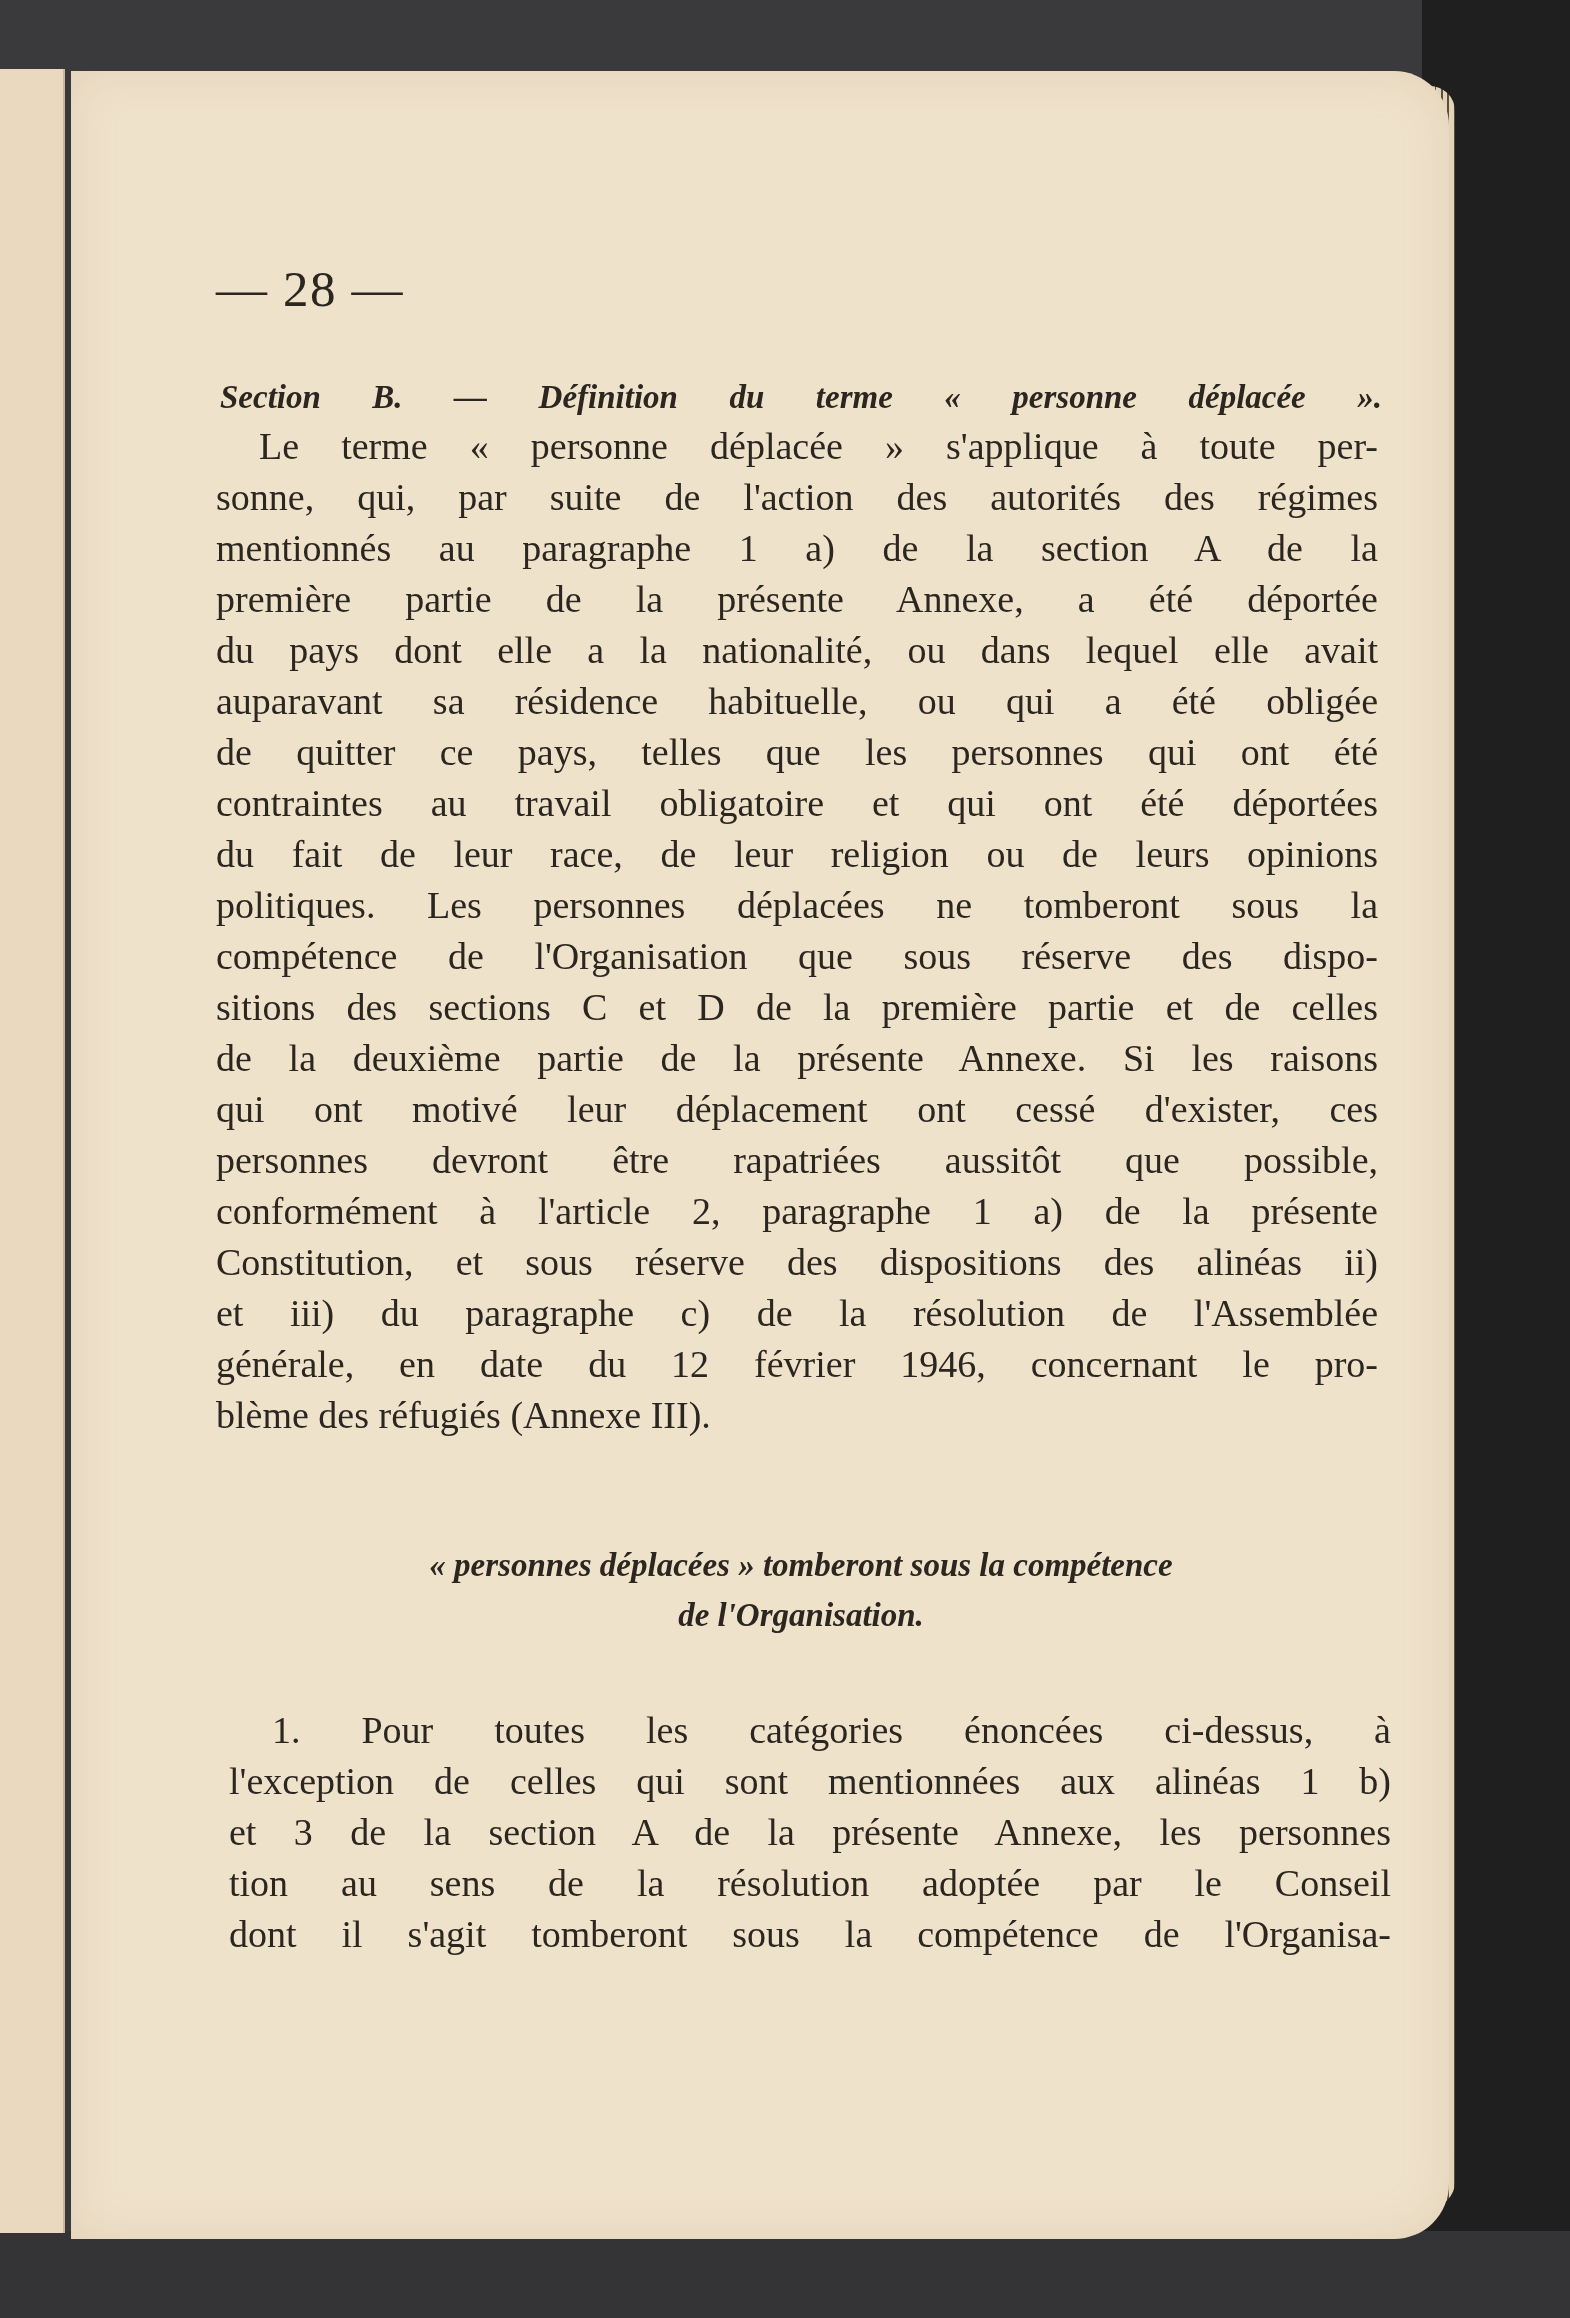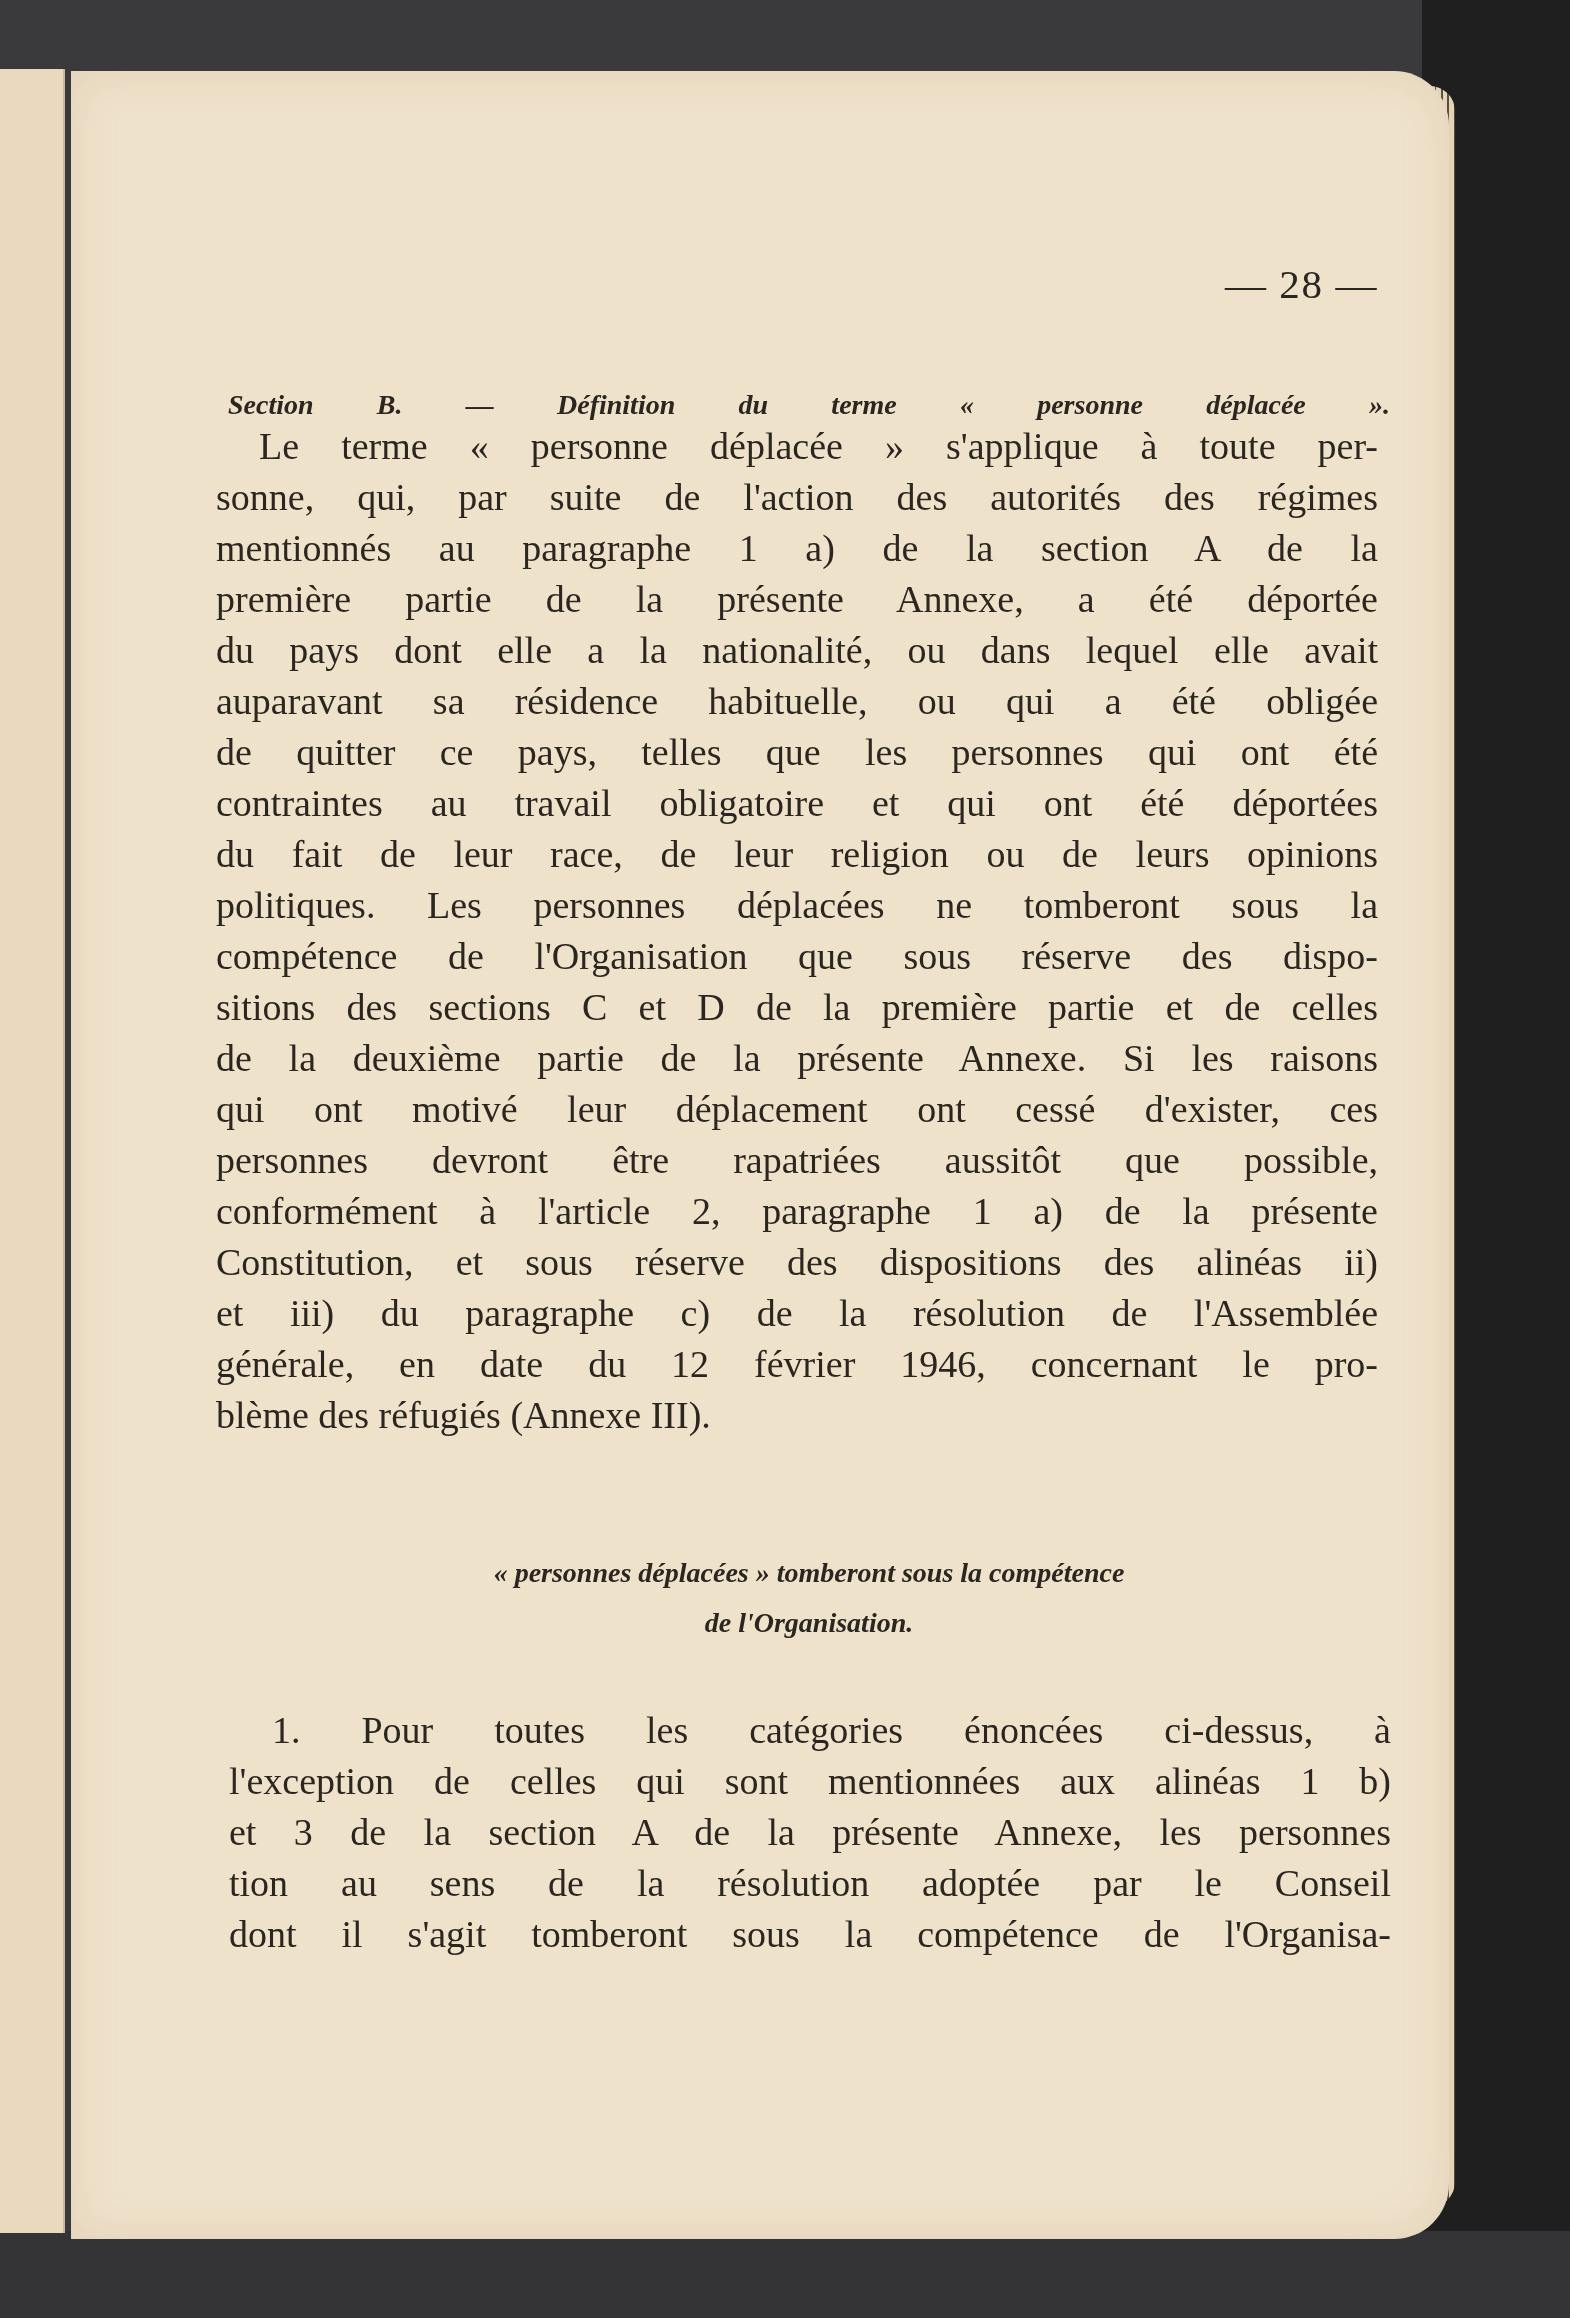--- a/index.html
+++ b/index.html
@@ -30,25 +30,25 @@
     position: absolute; left: 71px; top: 71px; width: 1378px; height: 2168px;
     background: #efe2cb;
     border-radius: 0 55px 55px 0;
     box-shadow: inset 0 0 47px rgba(170,140,100,0.18);
   }
   .content {
     position: absolute; left: 145px; top: 0; width: 1162px;
     color: #2b2620;
   }
   .page-number {
-    position: absolute; left: 0; top: 189px; width: 1162px; text-align: right;
-    font-size: 41px; letter-spacing: 1.6px;
+    position: absolute; left: 0; top: 189px; width: 1162px; text-align: left;
+    font-size: 51px; letter-spacing: 1.6px;
   }
   .section-heading {
-    font-style: italic; font-size: 28px; line-height: 50px; margin: 12px;
+    font-style: italic; font-size: 33px; line-height: 50px; margin: 4px;
   }
   .sec-b { position: absolute; top: 297px; left: 0; width: 1162px; text-align: justify; text-align-last: justify; }
   .body-text {
     font-size: 38px; line-height: 51px; text-align: justify; margin: 0;
   }
   .para-b { position: absolute; top: 350px; left: 0; width: 1162px; }
   .line { display: block; text-align: justify; text-align-last: justify; white-space: nowrap; }
   .line.last { text-align-last: left; }
   .line.indent { padding-left: 43px; }
   .sec-c { position: absolute; top: 1465px; left: 0; width: 1162px; }

